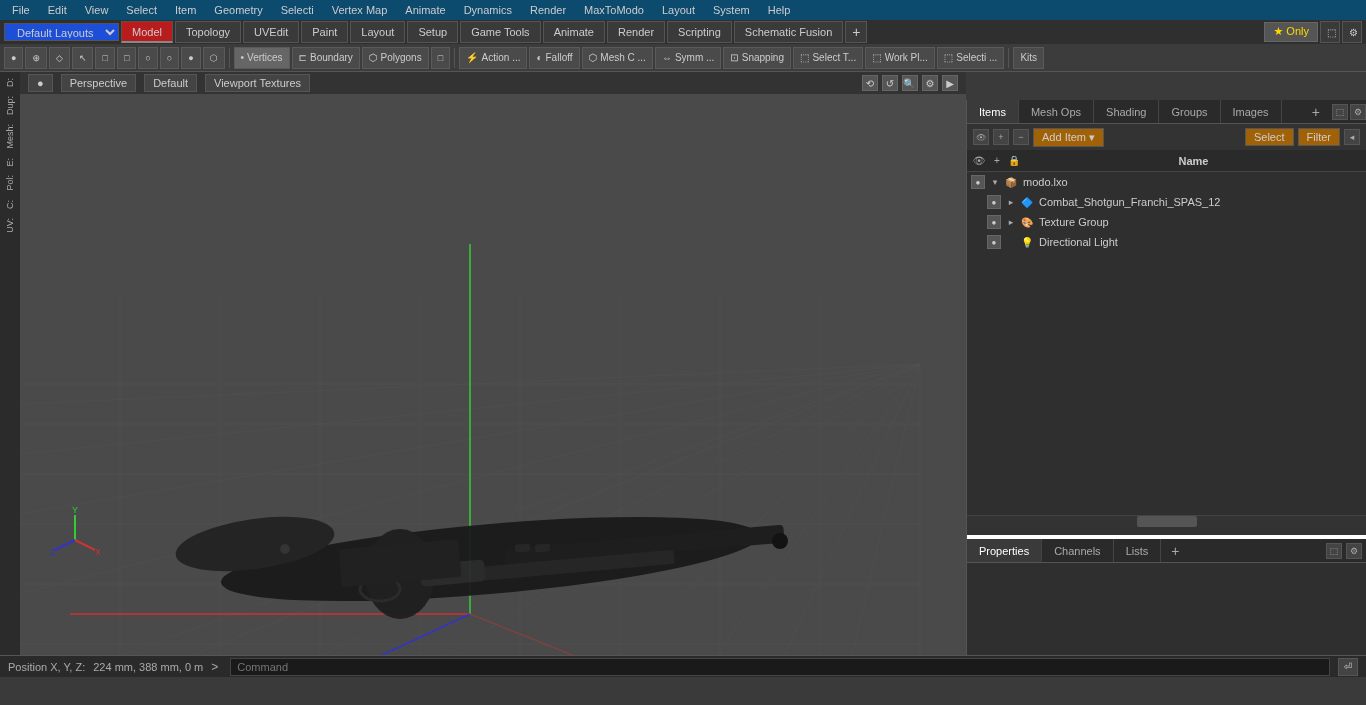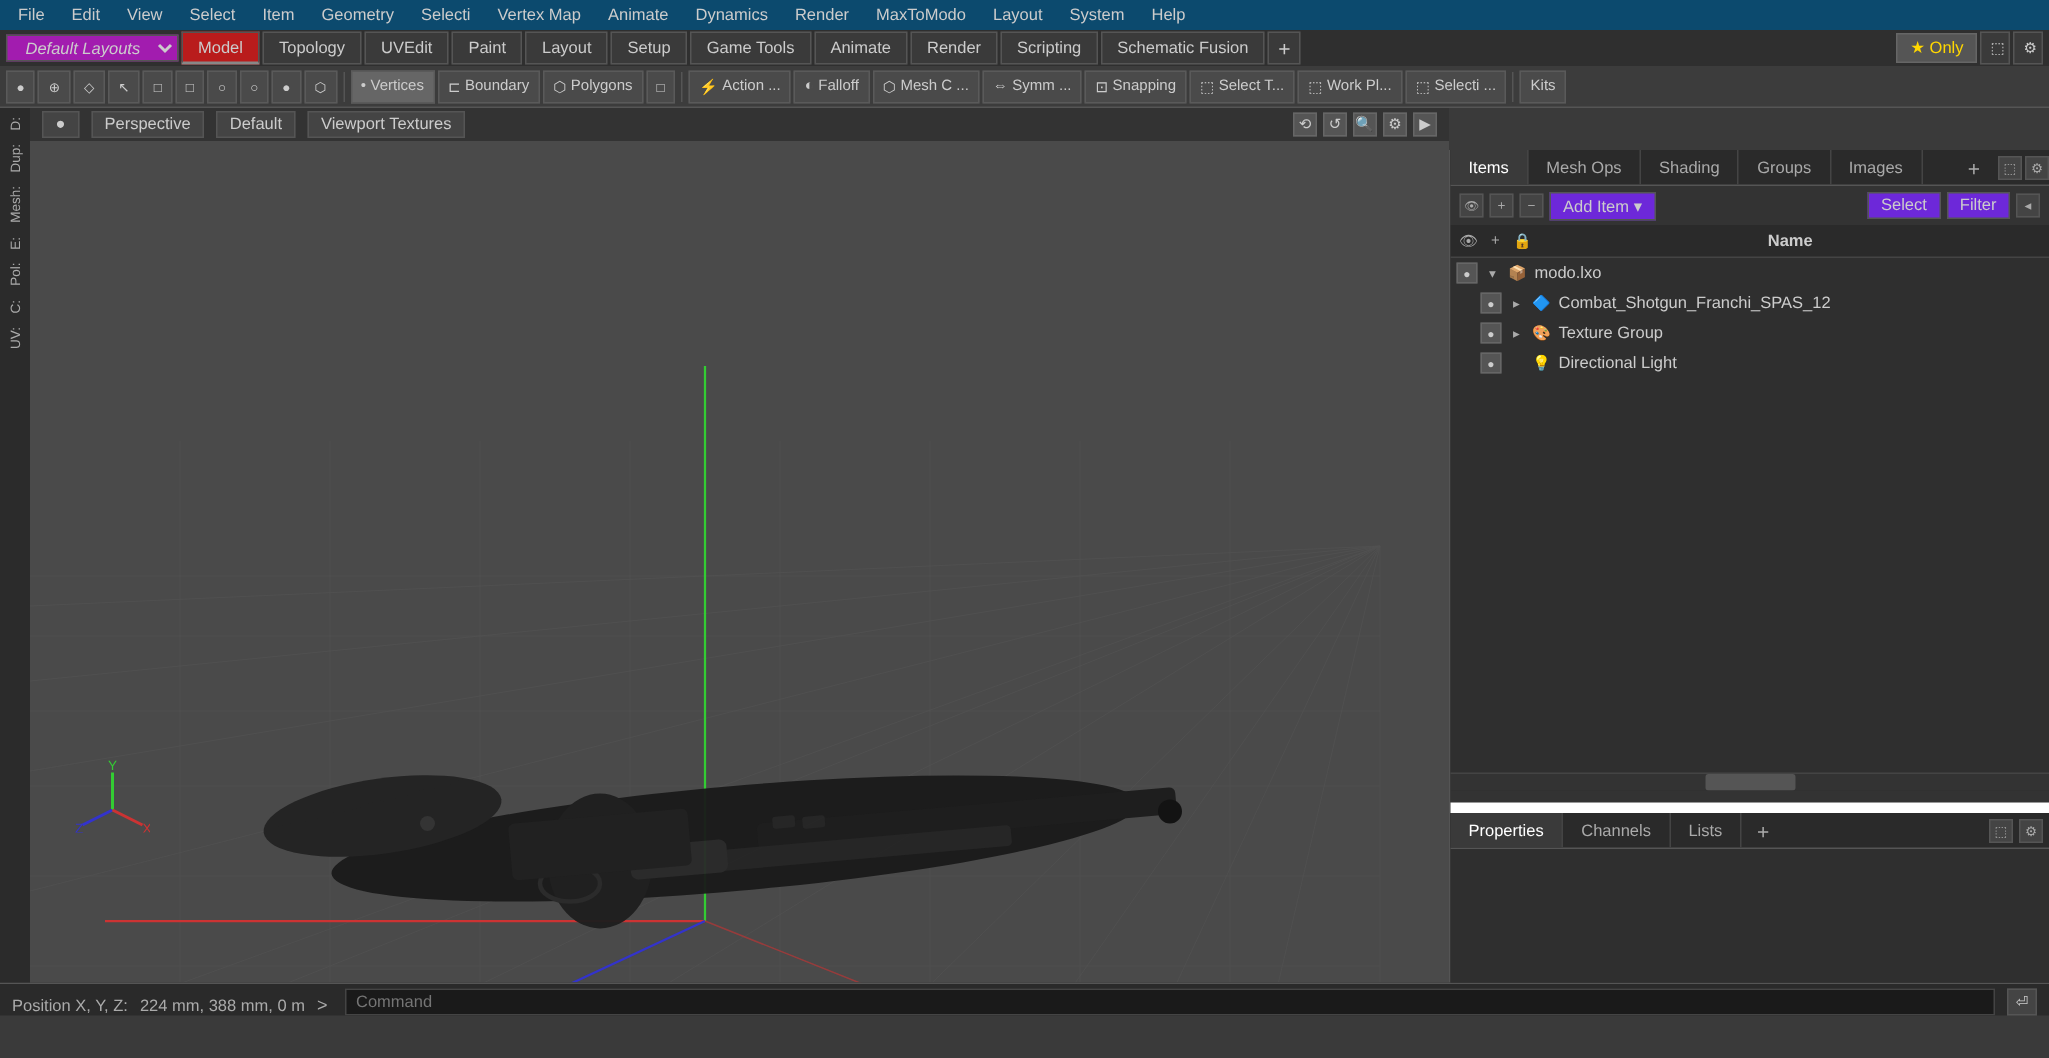--- a/index.html
+++ b/index.html
@@ -24,28 +24,27 @@
     
     #layoutbar {
       height: 24px;
       background: #2f2f2f;
       display: flex;
       align-items: center;
       padding: 0 4px;
       gap: 2px;
     }
     .layout-dropdown {
-      background: #a21caf;
+      background: #1d4ed8;
       border: 1px solid #555;
       color: #ccc;
       padding: 2px 8px;
       font-size: 11px;
       height: 18px;
       cursor: pointer;
-      font-style: italic;
     }
     .tab-btn {
       padding: 2px 10px;
       height: 22px;
       background: #3a3a3a;
       border: 1px solid #555;
       color: #ccc;
       font-size: 11px;
       cursor: pointer;
       display: flex;
@@ -225,21 +224,21 @@
     #items-toolbar {
       height: 26px;
       background: #333;
       display: flex;
       align-items: center;
       padding: 0 6px;
       gap: 4px;
     }
     .items-btn {
       padding: 2px 8px;
-      background: #6d28d9;
+      background: #a16207;
       border: 1px solid #555;
       color: #ccc;
       font-size: 11px;
       cursor: pointer;
     }
     .items-btn.has-arrow::after { content: " ▾"; }
 
     #items-list {
       flex: 1;
       overflow-y: auto;
@@ -284,21 +283,21 @@
     
     #items-scrollbar {
       height: 12px;
       background: #333;
       border-top: 1px solid #444;
     }
 
     
     #bottom-panel {
       height: 120px;
-      border-top: 7px solid #ffffff;
+      border-top: 4px solid #ffffff;
       background: #2f2f2f;
     }
     #bottom-tabs {
       height: 24px;
       background: #2a2a2a;
       display: flex;
       align-items: center;
       border-bottom: 1px solid #555;
     }
     .bottom-tab {
@@ -311,21 +310,21 @@
       display: flex; align-items: center;
     }
     .bottom-tab.active { background: #3a3a3a; color: #fff; }
     .bottom-tab-plus { padding: 0 8px; color: #aaa; cursor: pointer; font-size: 14px; margin-left: 2px; }
 
     
     #statusbar {
       height: 22px;
       background: #2a2a2a;
       display: flex;
-      align-items: flex-end;
+      align-items: center;
       padding: 0 8px;
       gap: 8px;
       border-top: 1px solid #555;
     }
     .status-text { font-size: 11px; color: #aaa; }
     #command-input {
       flex: 1;
       background: #1a1a1a;
       border: 1px solid #444;
       color: #ccc;

